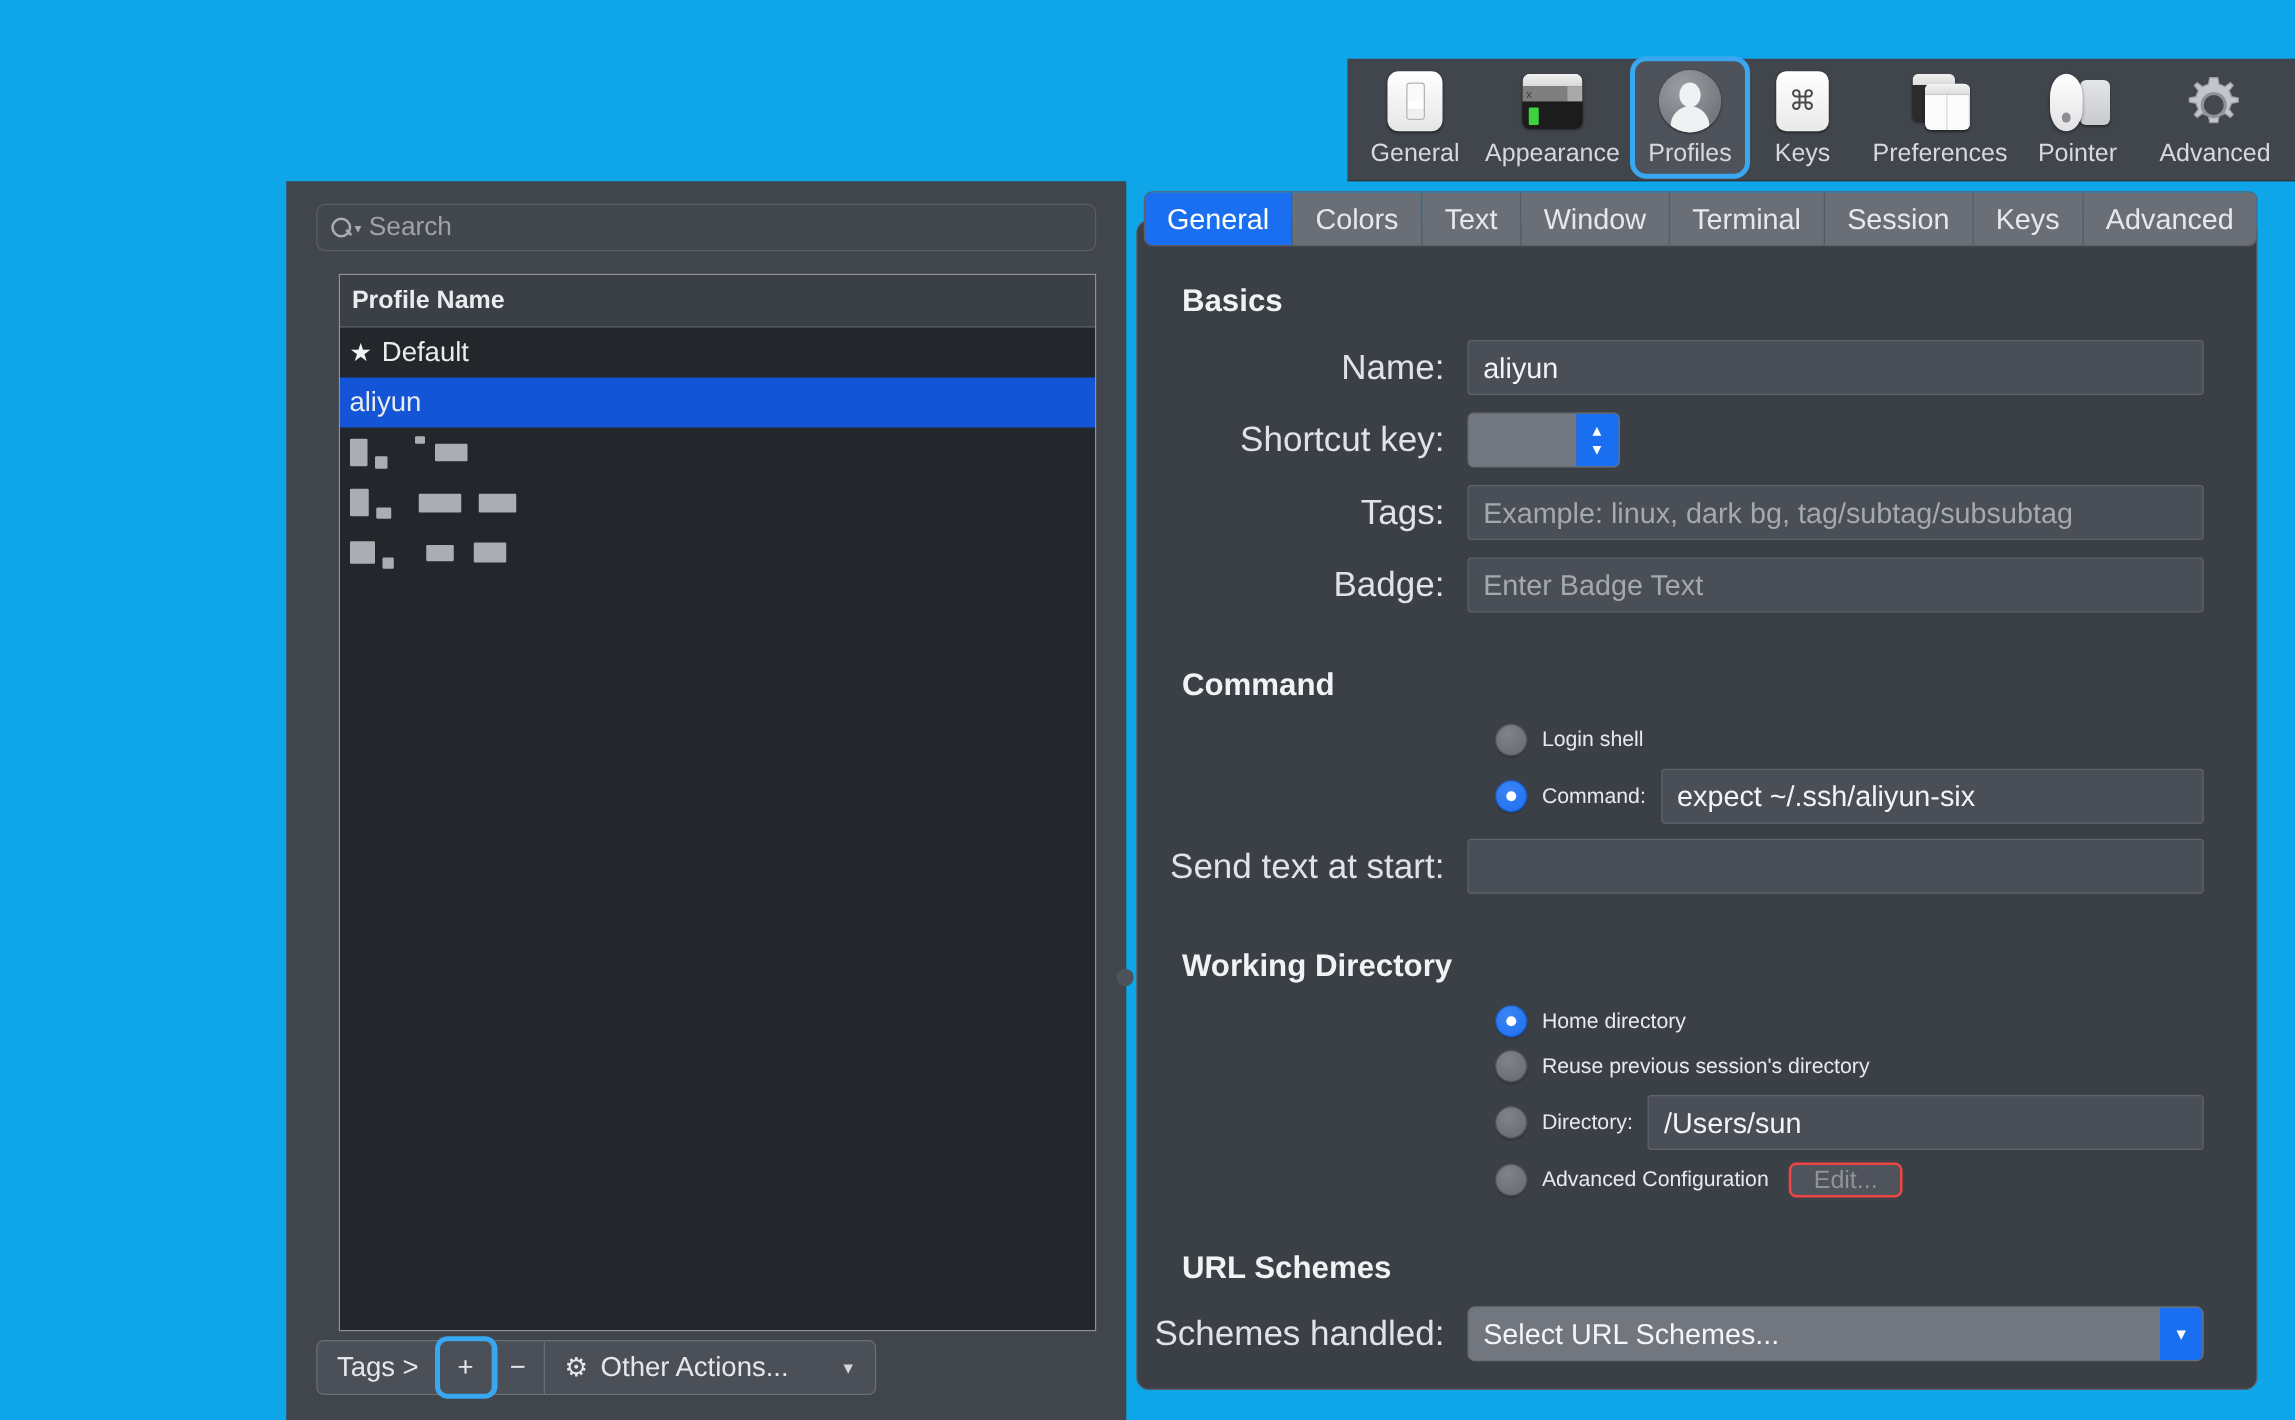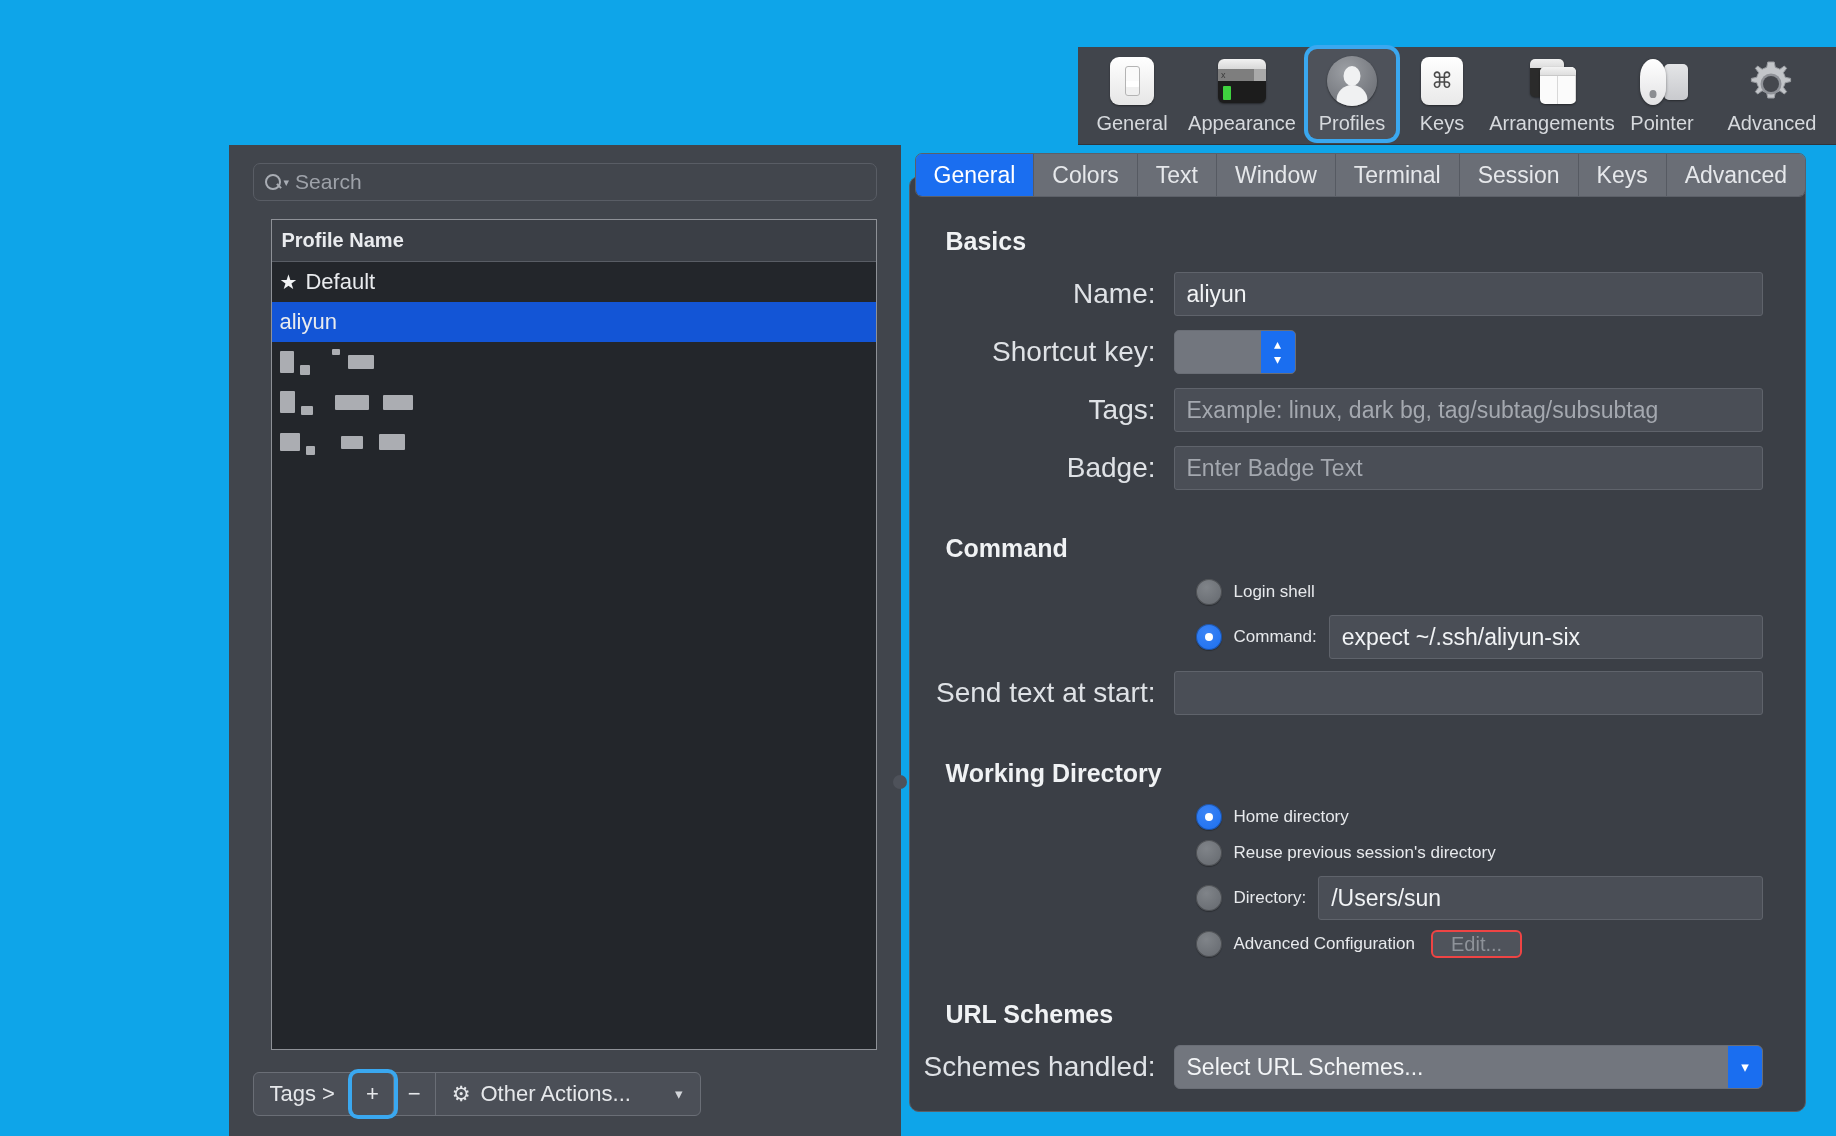--- a/index.html
+++ b/index.html
@@ -172,21 +172,21 @@
   .row {
     height: 40px; display:flex; align-items:center; gap:8px;
     padding-left: 8px; font-size: 22px; color: #e9ebee;
   }
   .row.sel { background:#1355d6; }
   .row .star { font-size:20px; color:#f2f3f5; }
   .row .redact { display:flex; align-items:center; gap:12px; height:26px; }
   .blk { background:#c3c6ca; opacity:.85; border-radius:1px; }
 
   
-  .left-bottom { padding: 22px 24px 20px 24px; }
+  .left-bottom { padding: 7px 24px 20px 24px; }
   .seg {
     display:inline-flex; align-items:stretch; height:44px;
     border:1px solid #6a6e76; border-radius:6px; overflow:visible;
     background:#4b4f57;
   }
   .seg > div {
     display:flex; align-items:center; justify-content:center;
     padding: 0 16px; color:#e5e7ea; font-size:22px;
     border-right:1px solid #6a6e76; position:relative;
   }
@@ -351,21 +351,21 @@
             </div>
           <div class="w wfront">
               <div class="hd"></div>
               <div class="bd">
                 <div></div>
                 <div></div>
               </div>
             </div>
         </div>
       </div>
-      <div class="tb-label">Arrangements</div>
+      <div class="tb-label">Preferences</div>
     </div>
 
     <div class="tb-item">
       <div class="tb-icon">
         <div class="ic-pointer">
             <div class="pad"></div>
             <div class="mouse"></div>
           </div>
       </div>
       <div class="tb-label">Pointer</div>

